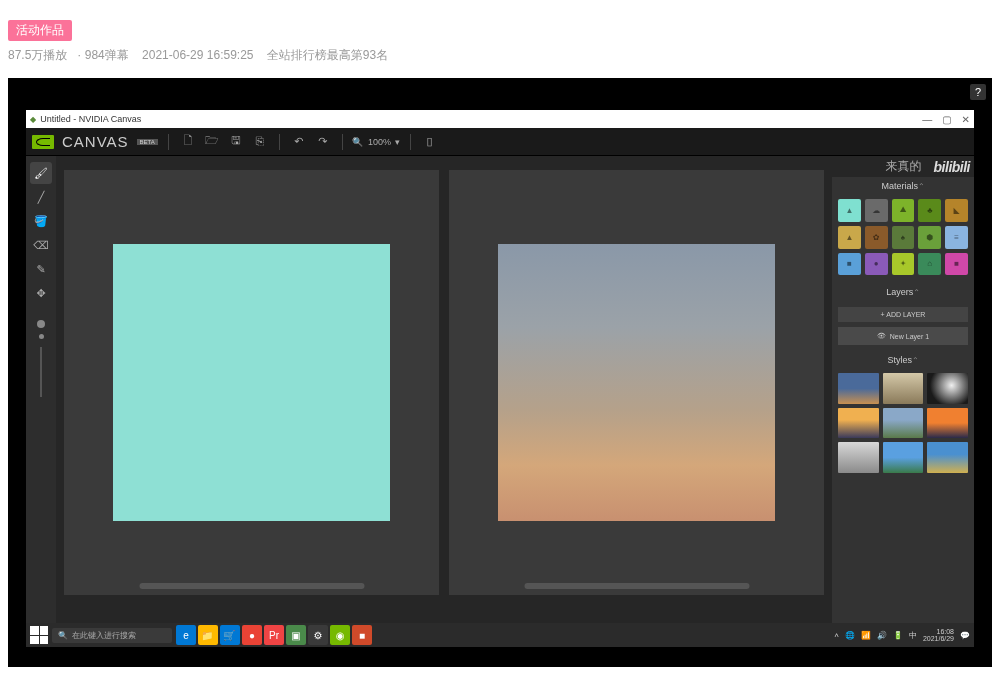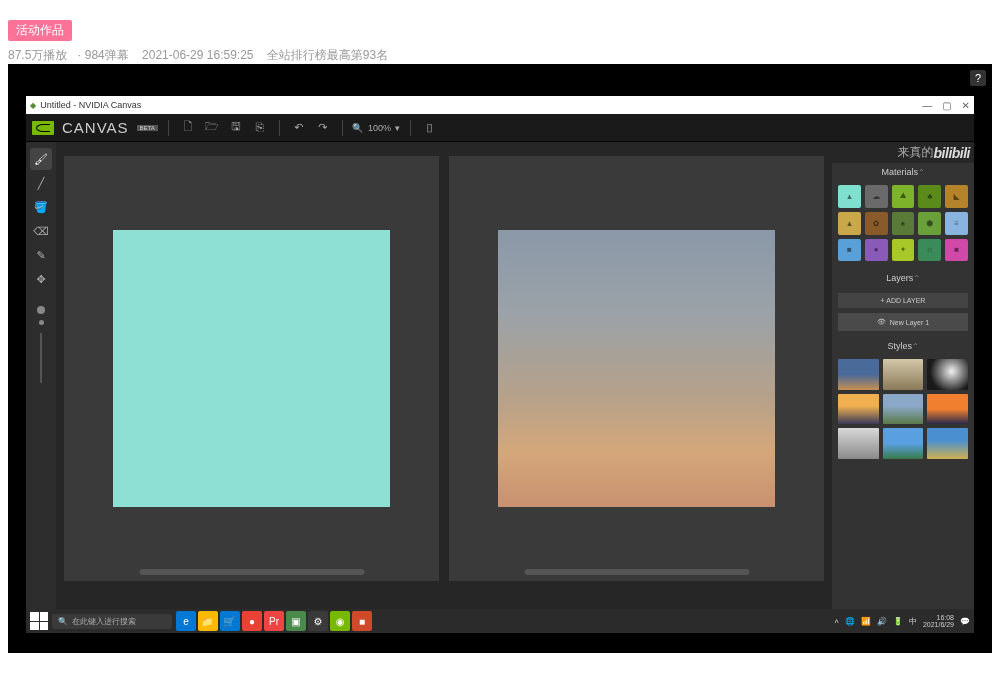--- a/index.html
+++ b/index.html
@@ -3,21 +3,21 @@
   <meta charset="utf-8">
   <style>
     * { margin: 0; padding: 0; box-sizing: border-box; }
     body { font-family: "Microsoft YaHei", Arial, sans-serif; font-size: 12px; background: #fff; }
 
     
     .page-wrap { width: 1000px; margin: 0 auto; padding: 20px 8px 0; }
     .page-header { display: flex; align-items: center; gap: 16px; margin-bottom: 6px; }
     .activity-tag { background: #fb7299; color: #fff; padding: 2px 8px; font-size: 12px; border-radius: 2px; flex-shrink: 0; }
     .video-title { font-size: 18px; color: #333; font-weight: 400; letter-spacing: 0.5px; }
-    .video-meta { color: #999; font-size: 12px; margin-bottom: 0; }
+    .video-meta { color: #999; font-size: 12px; margin-bottom: 14px; }
     .video-meta span { margin-right: 10px; }
 
     
     .player-outer { background: #000; width: 984px; height: 589px; position: relative; }
     .help-icon { position: absolute; top: 6px; right: 6px; width: 16px; height: 16px; background: #333; color: #fff; font-size: 11px; display: flex; align-items: center; justify-content: center; border-radius: 2px; }
 
     
     .win { position: absolute; top: 32px; left: 18px; right: 18px; bottom: 20px; background: #262626; display: flex; flex-direction: column; }
     .win-titlebar { height: 18px; background: #fff; display: flex; align-items: center; padding: 0 4px; font-size: 9px; color: #333; }
     .win-titlebar .fav { color: #5a8a3a; margin-right: 4px; font-size: 8px; }
@@ -44,21 +44,21 @@
     .tool-dot.sm { width: 5px; height: 5px; }
     .tool-line { width: 2px; height: 50px; background: #555; margin-top: 6px; }
 
     .canvas-workspace { flex: 1; background: #262626; display: flex; position: relative; padding: 14px 8px 28px 8px; gap: 10px; }
     .canvas-pane { flex: 1; background: #3a3a3a; position: relative; display: flex; align-items: center; justify-content: center; }
     .canvas-left-img { width: 74%; aspect-ratio: 1/1; background: #8ee0d4; }
     .canvas-right-img { width: 74%; aspect-ratio: 1/1; background: linear-gradient(to bottom, #8a98a8 0%, #9ba2a8 30%, #b5a18a 60%, #d4a77a 80%, #c89070 100%); }
     .hscroll { position: absolute; bottom: 6px; left: 50%; transform: translateX(-50%); width: 60%; height: 6px; background: #555; border-radius: 3px; }
 
     .right-panel { width: 142px; background: #333; display: flex; flex-direction: column; font-size: 9px; color: #ccc; overflow: hidden; }
-    .watermark-row { display: flex; align-items: center; justify-content: flex-end; padding: 2px 4px; gap: 0; background: #262626; }
+    .watermark-row { display: flex; align-items: center; justify-content: flex-end; padding: 2px 4px; gap: 12px; background: #262626; }
     .watermark-text { color: #aaa; font-size: 12px; }
     .bilibili-logo { color: #ddd; font-size: 14px; font-style: italic; font-weight: bold; letter-spacing: -0.5px; }
     .panel-section-h { padding: 4px 6px; display: flex; justify-content: center; align-items: center; background: #333; }
     .chev { color: #888; font-size: 8px; }
     .materials-grid { display: grid; grid-template-columns: repeat(5, 1fr); gap: 4px; padding: 4px 6px 8px; }
     .mat { aspect-ratio: 1/1; border-radius: 2px; display:flex; align-items:center; justify-content:center; font-size:8px; color:rgba(0,0,0,0.5); }
     .layers-body { padding: 6px; display: flex; flex-direction: column; gap: 5px; }
     .add-layer { background: #444; text-align: center; padding: 4px; font-size: 7px; color: #ccc; }
     .layer-row { background: #4a4a4a; display:flex; align-items:center; justify-content:center; gap:4px; padding: 5px; font-size: 7px; }
     .styles-grid { display: grid; grid-template-columns: repeat(3, 1fr); gap: 4px; padding: 4px 6px; }

